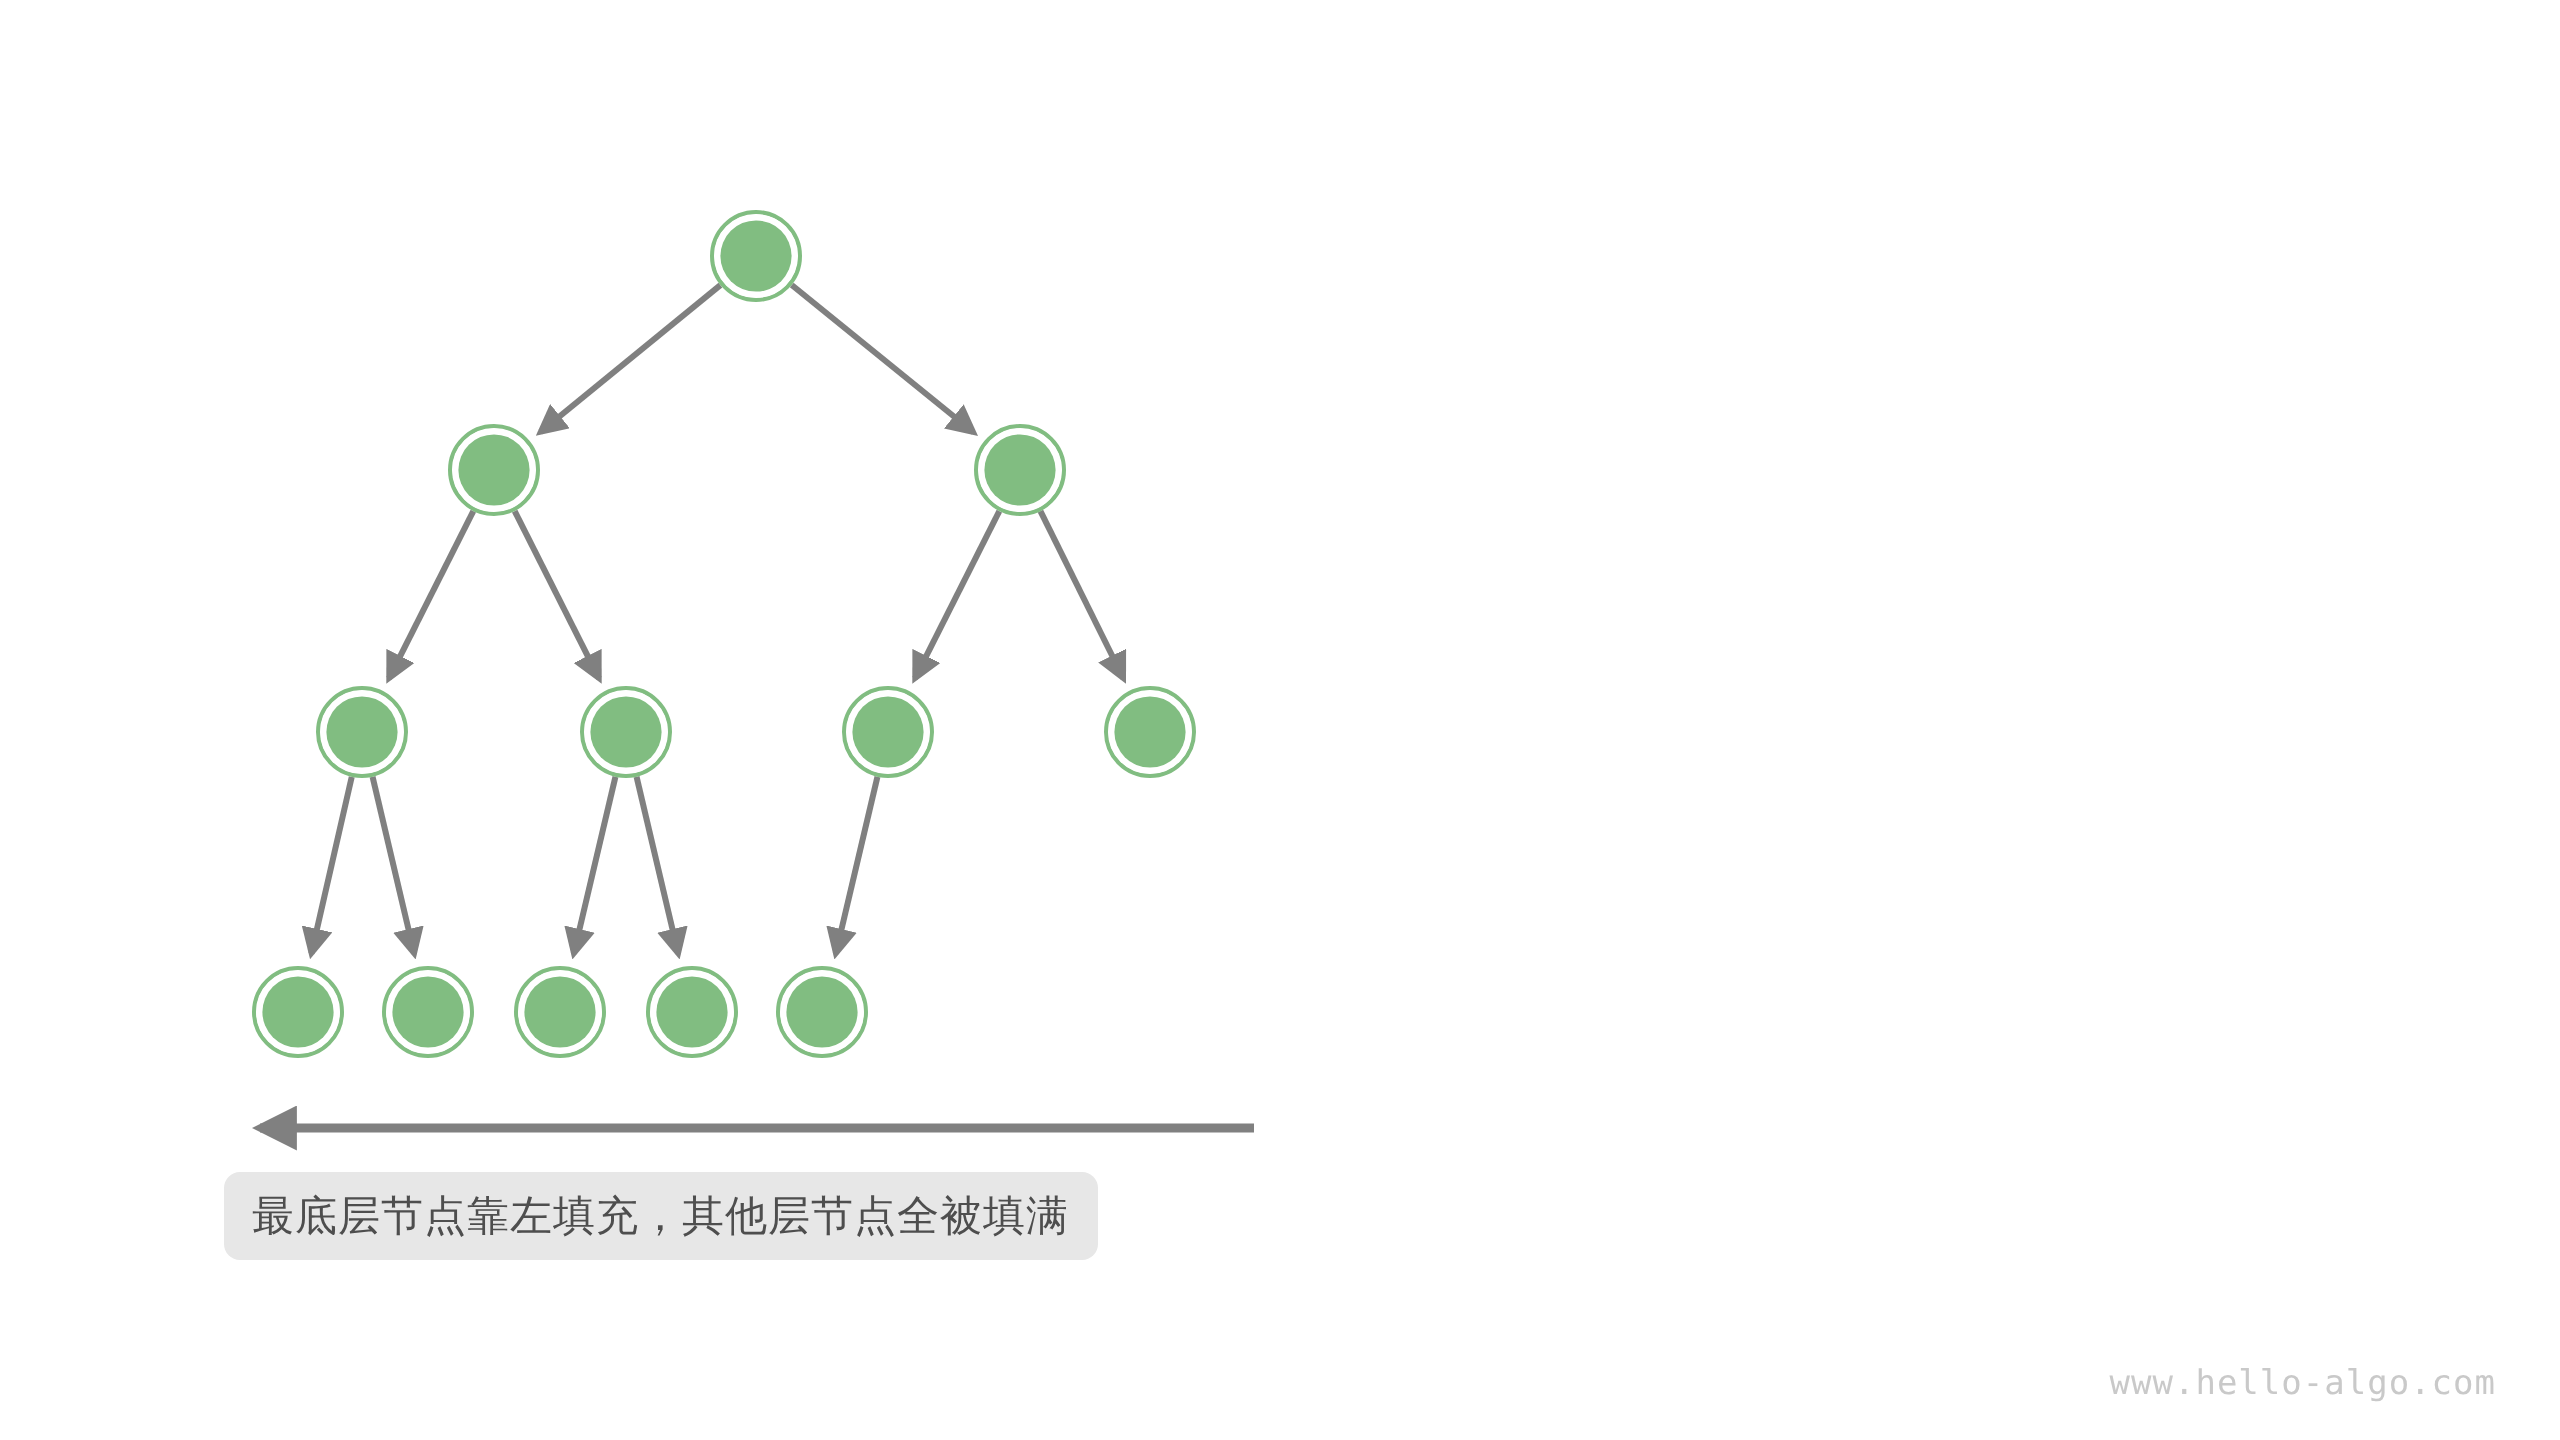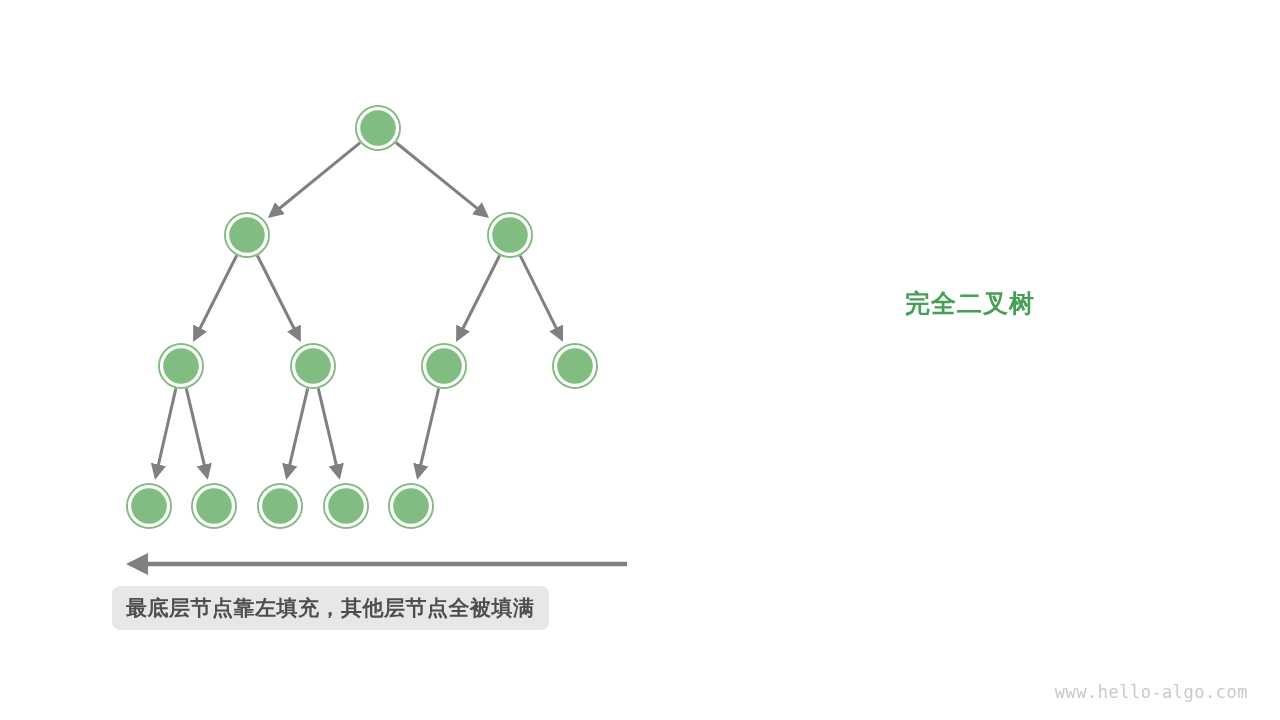--- a/index.html
+++ b/index.html
@@ -56,21 +56,21 @@
     display: flex;
     align-items: center;
     padding: 0 14px;
     background: #e7e7e7;
     border-radius: 8px;
     box-sizing: border-box;
   }
   .caption-pill-text {
     font-family: "Liberation Sans", sans-serif;
     font-size: 21px;
-    font-weight: bold;
+    font-weight: normal;
     color: #4e4e4e;
     letter-spacing: 0.5px;
     white-space: nowrap;
     text-align: right;
   }
 
   .watermark {
     position: absolute;
     right: 32px;
     bottom: 18px;
@@ -166,20 +166,19 @@
         <circle cx="411" cy="506" r="22" fill="none" stroke="#81bd81" stroke-width="2"></circle>
         <circle cx="411" cy="506" r="19.6" fill="none" stroke="#ffffff" stroke-width="2.4"></circle>
         <circle cx="411" cy="506" r="17.8" fill="#81bd81"></circle>
       </g>
     </g>
 
   <line id="direction-arrow-line" stroke="#808080" stroke-width="4.5" marker-end="url(#arrowhead-flat)" x1="627" y1="564" x2="130" y2="564"></line>
 </svg>
 
 <div class="legend-block">
-  <div class="legend-title">完全二叉树</div>
 </div>
 
 <div class="caption-pill">
   <span class="caption-pill-text">最底层节点靠左填充，其他层节点全被填满</span>
 </div>
 
 <div class="watermark">www.hello-algo.com</div>
 
 </body></html>

